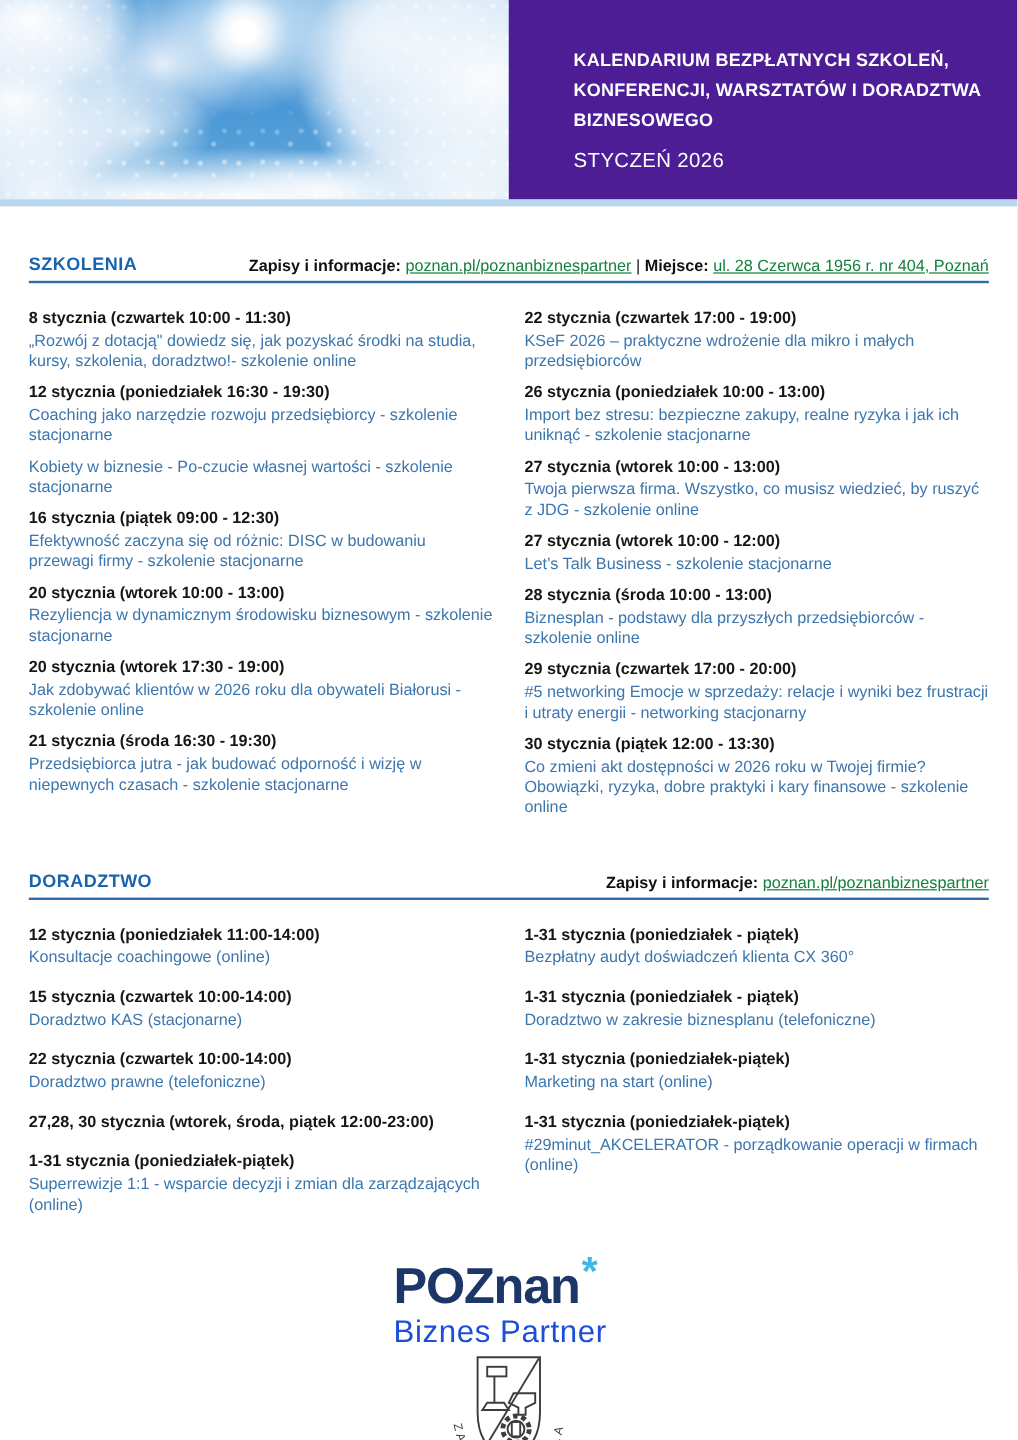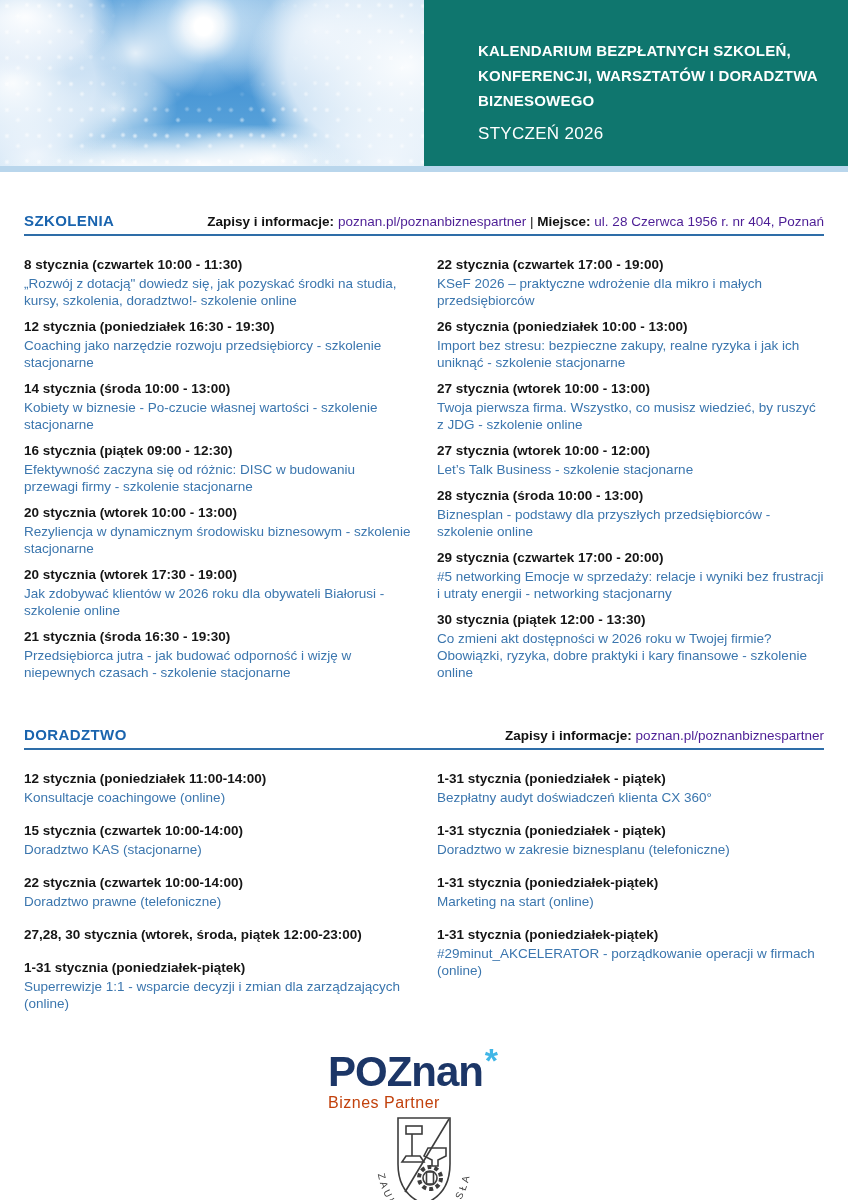--- a/index.html
+++ b/index.html
@@ -37,54 +37,54 @@
     background-image: radial-gradient(circle 1.6px at 7px 6px, rgba(255,255,255,.9), rgba(255,255,255,0) 3px),
                       radial-gradient(circle 1.3px at 18px 16px, rgba(255,255,255,.8), rgba(255,255,255,0) 3px),
                       radial-gradient(circle 1.8px at 27px 5px, rgba(255,255,255,.85), rgba(255,255,255,0) 3px);
     background-size: 32px 26px;
     -webkit-mask-image: radial-gradient(ellipse 150px 90px at 48% 22%, transparent 0 60%, #000 100%);
             mask-image: radial-gradient(ellipse 150px 90px at 48% 22%, transparent 0 60%, #000 100%);
     opacity:.8;
   }
   .hero-banner {
     position:absolute; left:424px; top:0; width:424px; height:166px;
-    background:#0f766e; color:#ffffff; padding:38px 30px 0 54px;
+    background:#4c1d95; color:#ffffff; padding:38px 30px 0 54px;
   }
   .hero-title { font-size:15px; font-weight:bold; line-height:25px; letter-spacing:.2px; }
   .hero-subtitle { font-size:17px; font-weight:normal; margin-top:11px; letter-spacing:.3px; }
   .hero-strip { width:848px; height:6px; background:#b9d6ec; }
 
   
   .content { padding:0 24px; }
   .section-head {
     display:flex; justify-content:space-between; align-items:flex-end;
     border-bottom:2px solid #2e6da8; padding-bottom:5px;
   }
   .section-head.szkolenia { margin-top:40px;gap:40px; }
   .section-head.doradztwo { margin-top:36px; }
   .section-title { color:#1a64ae; font-size:15px; font-weight:bold; letter-spacing:.4px; }
   .section-info { font-size:13.5px; color:#111; }
   .section-info b { font-weight:bold; }
-  .link-blue { color:#4c1d95; }
+  .link-blue { color:#15803d;text-decoration:underline; }
 
   .events { display:grid; grid-template-columns:1fr 1fr; column-gap:26px; margin-top:20px; }
   .event { margin-bottom:9px; }
   .event-date { font-size:13.5px; font-weight:bold; color:#161616; line-height:17px; margin-bottom:2px; }
   .event-desc { font-size:13.5px; color:#3b76ae; line-height:17px; }
   .events.doradztwo-list .event { margin-bottom:16px; }
 
   
   .footer {
     position:absolute; left:24px; right:24px; bottom:18px; height:130px;
     display:flex; align-items:center;flex-direction:column;
   }
   .poznan-logo { width:216px; padding-left:12px; }
   .poznan-main { position:relative; display:inline-block; font-size:42px; font-weight:bold; color:#1c3667; letter-spacing:-1px; line-height:40px; }
   .poznan-star { position:absolute; right:-14px; top:-12px; font-size:34px; font-weight:bold; color:#41b6e6; }
-  .poznan-sub { font-size:16px; color:#c2410c; letter-spacing:.5px; margin-top:2px; }
+  .poznan-sub { font-size:26px; color:#1d4ed8; letter-spacing:.5px; margin-top:2px; }
   .v-div { width:1px; height:84px; background:#2f5fa0; }
   .crest-wrap { width:160px; display:flex; justify-content:center; }
   .crest-wrap svg { display:block; }
   .jeden-box {
     margin-left:60px; border:2px solid #2e2e2e; padding:6px 18px 8px 18px;
     font-size:27px; color:#333; letter-spacing:7px; font-weight:normal;
   }
   .qr { margin-left:auto; width:120px; height:120px; display:grid; grid-template-columns:repeat(25,1fr); grid-template-rows:repeat(25,1fr); background:#fff; }
   .qr div { background:#fff; }
   .qr div.on { background:#000; }
@@ -117,21 +117,20 @@
             <div class="event-date">8 stycznia (czwartek 10:00 - 11:30)</div>
             <div class="event-desc">„Rozwój z dotacją" dowiedz się, jak pozyskać środki na studia, kursy, szkolenia, doradztwo!- szkolenie online</div>
           </div>
 
           <div class="event">
             <div class="event-date">12 stycznia (poniedziałek 16:30 - 19:30)</div>
             <div class="event-desc">Coaching jako narzędzie rozwoju przedsiębiorcy - szkolenie stacjonarne</div>
           </div>
 
           <div class="event">
-            <div class="event-date">14 stycznia (środa 10:00 - 13:00)</div>
             <div class="event-desc">Kobiety w biznesie - Po-czucie własnej wartości - szkolenie stacjonarne</div>
           </div>
 
           <div class="event">
             <div class="event-date">16 stycznia (piątek 09:00 - 12:30)</div>
             <div class="event-desc">Efektywność zaczyna się od różnic: DISC w budowaniu przewagi firmy - szkolenie stacjonarne</div>
           </div>
 
           <div class="event">
             <div class="event-date">20 stycznia (wtorek 10:00 - 13:00)</div>

